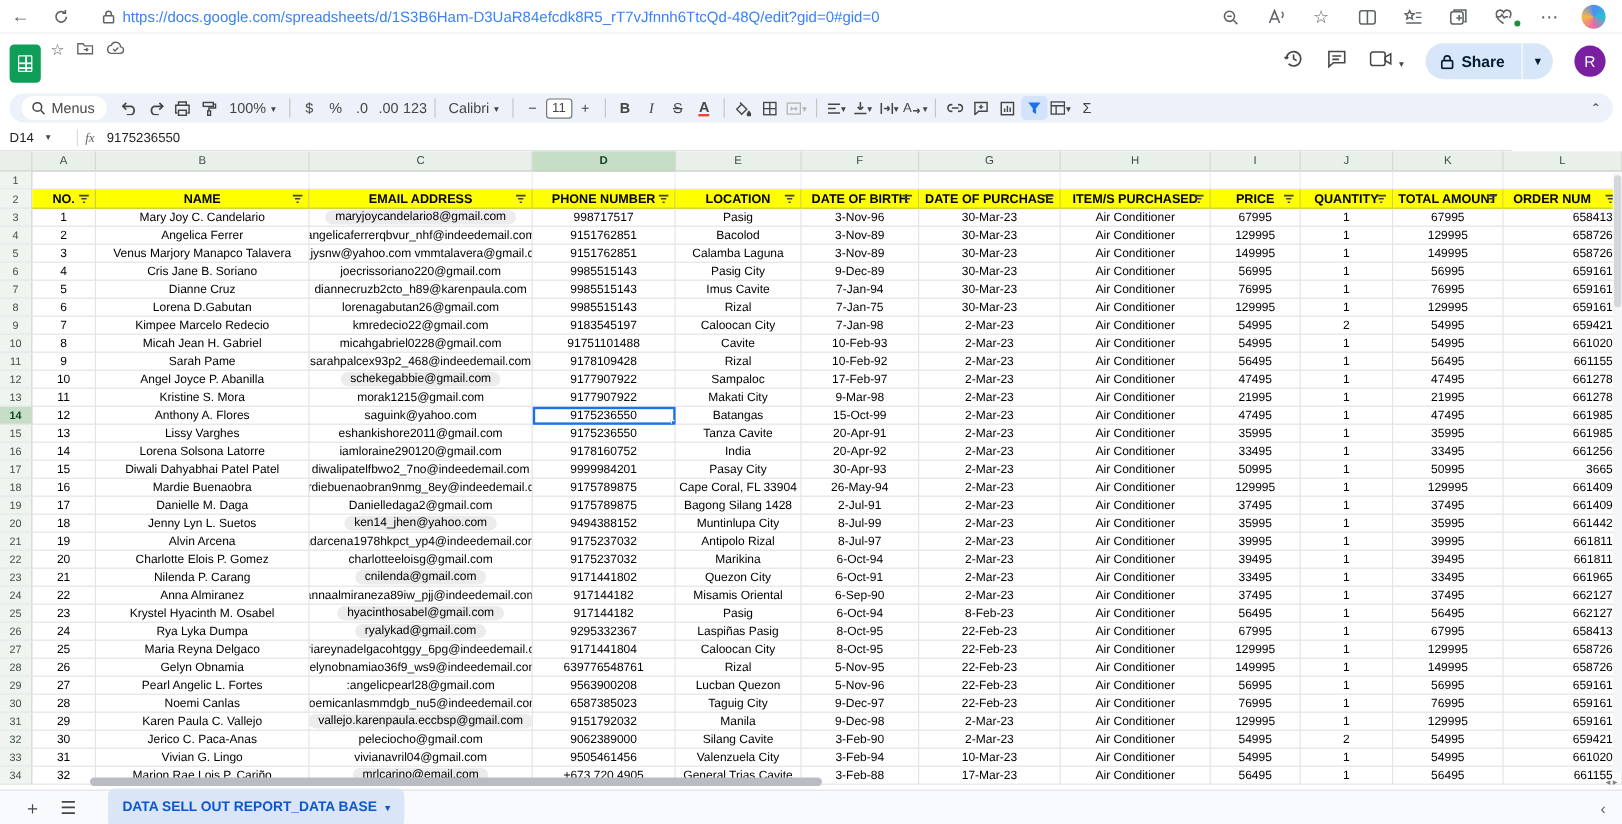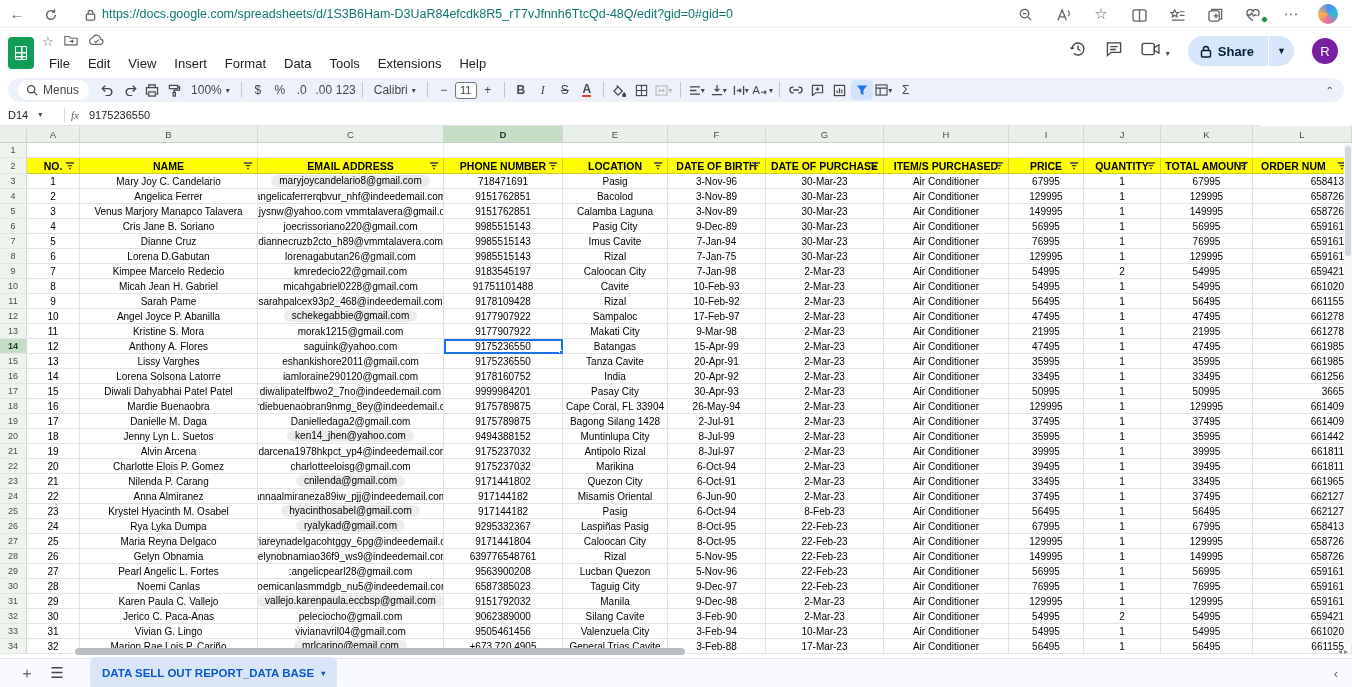--- a/index.html
+++ b/index.html
@@ -5,21 +5,21 @@
   * { margin:0; padding:0; box-sizing:border-box; }
   html,body { width:1352px; height:687px; overflow:hidden; }
   body { font-family:"Liberation Sans", sans-serif; background:#fff; position:relative; }
 
   
   .browser { position:absolute; left:0; top:0; width:1352px; height:28px; background:#fff;
              display:flex; align-items:center; border-bottom:1px solid #eceff1; }
   .b-ico { color:#5f6368; font-size:15px; width:34px; text-align:center; flex:0 0 auto; cursor:pointer; }
   .b-ico svg { vertical-align:middle; }
   .url-pill { display:flex; align-items:center; height:22px; flex:1 1 auto; padding:0 10px; }
-  .url-text { font-size:12.5px; color:#0f766e; white-space:nowrap; overflow:hidden; }
+  .url-text { font-size:12.5px; color:#3b82f6; white-space:nowrap; overflow:hidden; }
   .b-right { display:flex; align-items:center; flex:0 0 auto; margin-right:6px; }
   .b-right .b-ico { width:38px; }
   .copilot { width:20px; height:20px; border-radius:50%;
              background:conic-gradient(#4c8df6,#2bbdd6,#e86ca4,#f6b64c,#4c8df6); margin:0 8px; }
 
   
   .gs-header { position:absolute; left:0; top:28px; width:1352px; height:49px; background:#fff; }
   .gs-logo { position:absolute; left:8px; top:9px; width:26px; height:32px; background:#0f9d58;
              border-radius:4px; display:flex; align-items:center; justify-content:center; }
   .gs-logo-grid { width:12px; height:14px; border:1.5px solid #fff; border-radius:1px;
@@ -191,31 +191,20 @@
           <path d="M6.5 8h4M9 6.5L10.5 8 9 9.5"></path>
         </svg>
     </span>
     <span class="t-ico">
       <svg width="16" height="12" viewBox="0 0 18 13" fill="none" stroke="#5f6368" stroke-width="1.3">
         <path d="M5 11.5h8.5a3 3 0 0 0 .5-6A4.5 4.5 0 0 0 5.3 4 3.8 3.8 0 0 0 5 11.5z"></path>
           <path d="M7 7.5l1.8 1.8L12 6"></path>
         </svg>
     </span>
   </div>
-  <div class="gs-menus">
-    <span class="gs-menu">File</span>
-    <span class="gs-menu">Edit</span>
-    <span class="gs-menu">View</span>
-    <span class="gs-menu">Insert</span>
-    <span class="gs-menu">Format</span>
-    <span class="gs-menu">Data</span>
-    <span class="gs-menu">Tools</span>
-    <span class="gs-menu">Extensions</span>
-    <span class="gs-menu">Help</span>
-  </div>
   <div class="gs-right">
     <span class="hdr-ico">
       <svg width="18" height="18" viewBox="0 0 18 18" fill="none" stroke="#444746" stroke-width="1.4">
         <path d="M3 9a6 6 0 1 1 1.8 4.3M3 9L1.5 7.5M3 9l1.6-1.4"></path>
           <path d="M9 5.5V9l2.5 1.5"></path>
         </svg>
     </span>
     <span class="hdr-ico">
       <svg width="18" height="16" viewBox="0 0 18 17" fill="none" stroke="#444746" stroke-width="1.4">
         <path d="M2 2h14v10H6l-4 3.5z"></path>
@@ -498,21 +487,21 @@
         </svg>
       </div>
     </div>
     <div class="g-row" style="height:15px">
       <div class="g-cell gutter" style="width:27px;height:15px">3</div>
       <div class="g-cell data-cell" style="width:53px;height:15px">1</div>
       <div class="g-cell data-cell" style="width:178px;height:15px">Mary Joy C. Candelario</div>
       <div class="g-cell data-cell" style="width:186px;height:15px">
         <span class="chip">maryjoycandelario8@gmail.com</span>
       </div>
-      <div class="g-cell data-cell" style="width:119px;height:15px">718471691</div>
+      <div class="g-cell data-cell" style="width:119px;height:15px">998717517</div>
       <div class="g-cell data-cell" style="width:105px;height:15px">Pasig</div>
       <div class="g-cell data-cell" style="width:98px;height:15px">3-Nov-96</div>
       <div class="g-cell data-cell" style="width:118px;height:15px">30-Mar-23</div>
       <div class="g-cell data-cell" style="width:125px;height:15px">Air Conditioner</div>
       <div class="g-cell data-cell" style="width:75px;height:15px">67995</div>
       <div class="g-cell data-cell" style="width:77px;height:15px">1</div>
       <div class="g-cell data-cell" style="width:92px;height:15px">67995</div>
       <div class="g-cell data-cell col-l" style="width:99px;height:15px">658413</div>
     </div>
     <div class="g-row" style="height:15px">
@@ -557,21 +546,21 @@
       <div class="g-cell data-cell" style="width:125px;height:15px">Air Conditioner</div>
       <div class="g-cell data-cell" style="width:75px;height:15px">56995</div>
       <div class="g-cell data-cell" style="width:77px;height:15px">1</div>
       <div class="g-cell data-cell" style="width:92px;height:15px">56995</div>
       <div class="g-cell data-cell col-l" style="width:99px;height:15px">659161</div>
     </div>
     <div class="g-row" style="height:15px">
       <div class="g-cell gutter" style="width:27px;height:15px">7</div>
       <div class="g-cell data-cell" style="width:53px;height:15px">5</div>
       <div class="g-cell data-cell" style="width:178px;height:15px">Dianne Cruz</div>
-      <div class="g-cell data-cell" style="width:186px;height:15px">diannecruzb2cto_h89@vmmtalavera.com</div>
+      <div class="g-cell data-cell" style="width:186px;height:15px">diannecruzb2cto_h89@karenpaula.com</div>
       <div class="g-cell data-cell" style="width:119px;height:15px">9985515143</div>
       <div class="g-cell data-cell" style="width:105px;height:15px">Imus Cavite</div>
       <div class="g-cell data-cell" style="width:98px;height:15px">7-Jan-94</div>
       <div class="g-cell data-cell" style="width:118px;height:15px">30-Mar-23</div>
       <div class="g-cell data-cell" style="width:125px;height:15px">Air Conditioner</div>
       <div class="g-cell data-cell" style="width:75px;height:15px">76995</div>
       <div class="g-cell data-cell" style="width:77px;height:15px">1</div>
       <div class="g-cell data-cell" style="width:92px;height:15px">76995</div>
       <div class="g-cell data-cell col-l" style="width:99px;height:15px">659161</div>
     </div>
@@ -667,21 +656,21 @@
       <div class="g-cell data-cell" style="width:92px;height:15px">21995</div>
       <div class="g-cell data-cell col-l" style="width:99px;height:15px">661278</div>
     </div>
     <div class="g-row" style="height:15px">
       <div class="g-cell gutter sel" style="width:27px;height:15px">14</div>
       <div class="g-cell data-cell" style="width:53px;height:15px">12</div>
       <div class="g-cell data-cell" style="width:178px;height:15px">Anthony A. Flores</div>
       <div class="g-cell data-cell" style="width:186px;height:15px">saguink@yahoo.com</div>
       <div class="g-cell data-cell selcell" style="width:119px;height:15px">9175236550<span class="fill-handle"></span></div>
       <div class="g-cell data-cell" style="width:105px;height:15px">Batangas</div>
-      <div class="g-cell data-cell" style="width:98px;height:15px">15-Apr-99</div>
+      <div class="g-cell data-cell" style="width:98px;height:15px">15-Oct-99</div>
       <div class="g-cell data-cell" style="width:118px;height:15px">2-Mar-23</div>
       <div class="g-cell data-cell" style="width:125px;height:15px">Air Conditioner</div>
       <div class="g-cell data-cell" style="width:75px;height:15px">47495</div>
       <div class="g-cell data-cell" style="width:77px;height:15px">1</div>
       <div class="g-cell data-cell" style="width:92px;height:15px">47495</div>
       <div class="g-cell data-cell col-l" style="width:99px;height:15px">661985</div>
     </div>
     <div class="g-row" style="height:15px">
       <div class="g-cell gutter" style="width:27px;height:15px">15</div>
       <div class="g-cell data-cell" style="width:53px;height:15px">13</div>
@@ -821,21 +810,21 @@
       <div class="g-cell data-cell" style="width:92px;height:15px">33495</div>
       <div class="g-cell data-cell col-l" style="width:99px;height:15px">661965</div>
     </div>
     <div class="g-row" style="height:15px">
       <div class="g-cell gutter" style="width:27px;height:15px">24</div>
       <div class="g-cell data-cell" style="width:53px;height:15px">22</div>
       <div class="g-cell data-cell" style="width:178px;height:15px">Anna Almiranez</div>
       <div class="g-cell data-cell" style="width:186px;height:15px">annaalmiraneza89iw_pjj@indeedemail.com</div>
       <div class="g-cell data-cell" style="width:119px;height:15px">917144182</div>
       <div class="g-cell data-cell" style="width:105px;height:15px">Misamis Oriental</div>
-      <div class="g-cell data-cell" style="width:98px;height:15px">6-Jun-90</div>
+      <div class="g-cell data-cell" style="width:98px;height:15px">6-Sep-90</div>
       <div class="g-cell data-cell" style="width:118px;height:15px">2-Mar-23</div>
       <div class="g-cell data-cell" style="width:125px;height:15px">Air Conditioner</div>
       <div class="g-cell data-cell" style="width:75px;height:15px">37495</div>
       <div class="g-cell data-cell" style="width:77px;height:15px">1</div>
       <div class="g-cell data-cell" style="width:92px;height:15px">37495</div>
       <div class="g-cell data-cell col-l" style="width:99px;height:15px">662127</div>
     </div>
     <div class="g-row" style="height:15px">
       <div class="g-cell gutter" style="width:27px;height:15px">25</div>
       <div class="g-cell data-cell" style="width:53px;height:15px">23</div>

